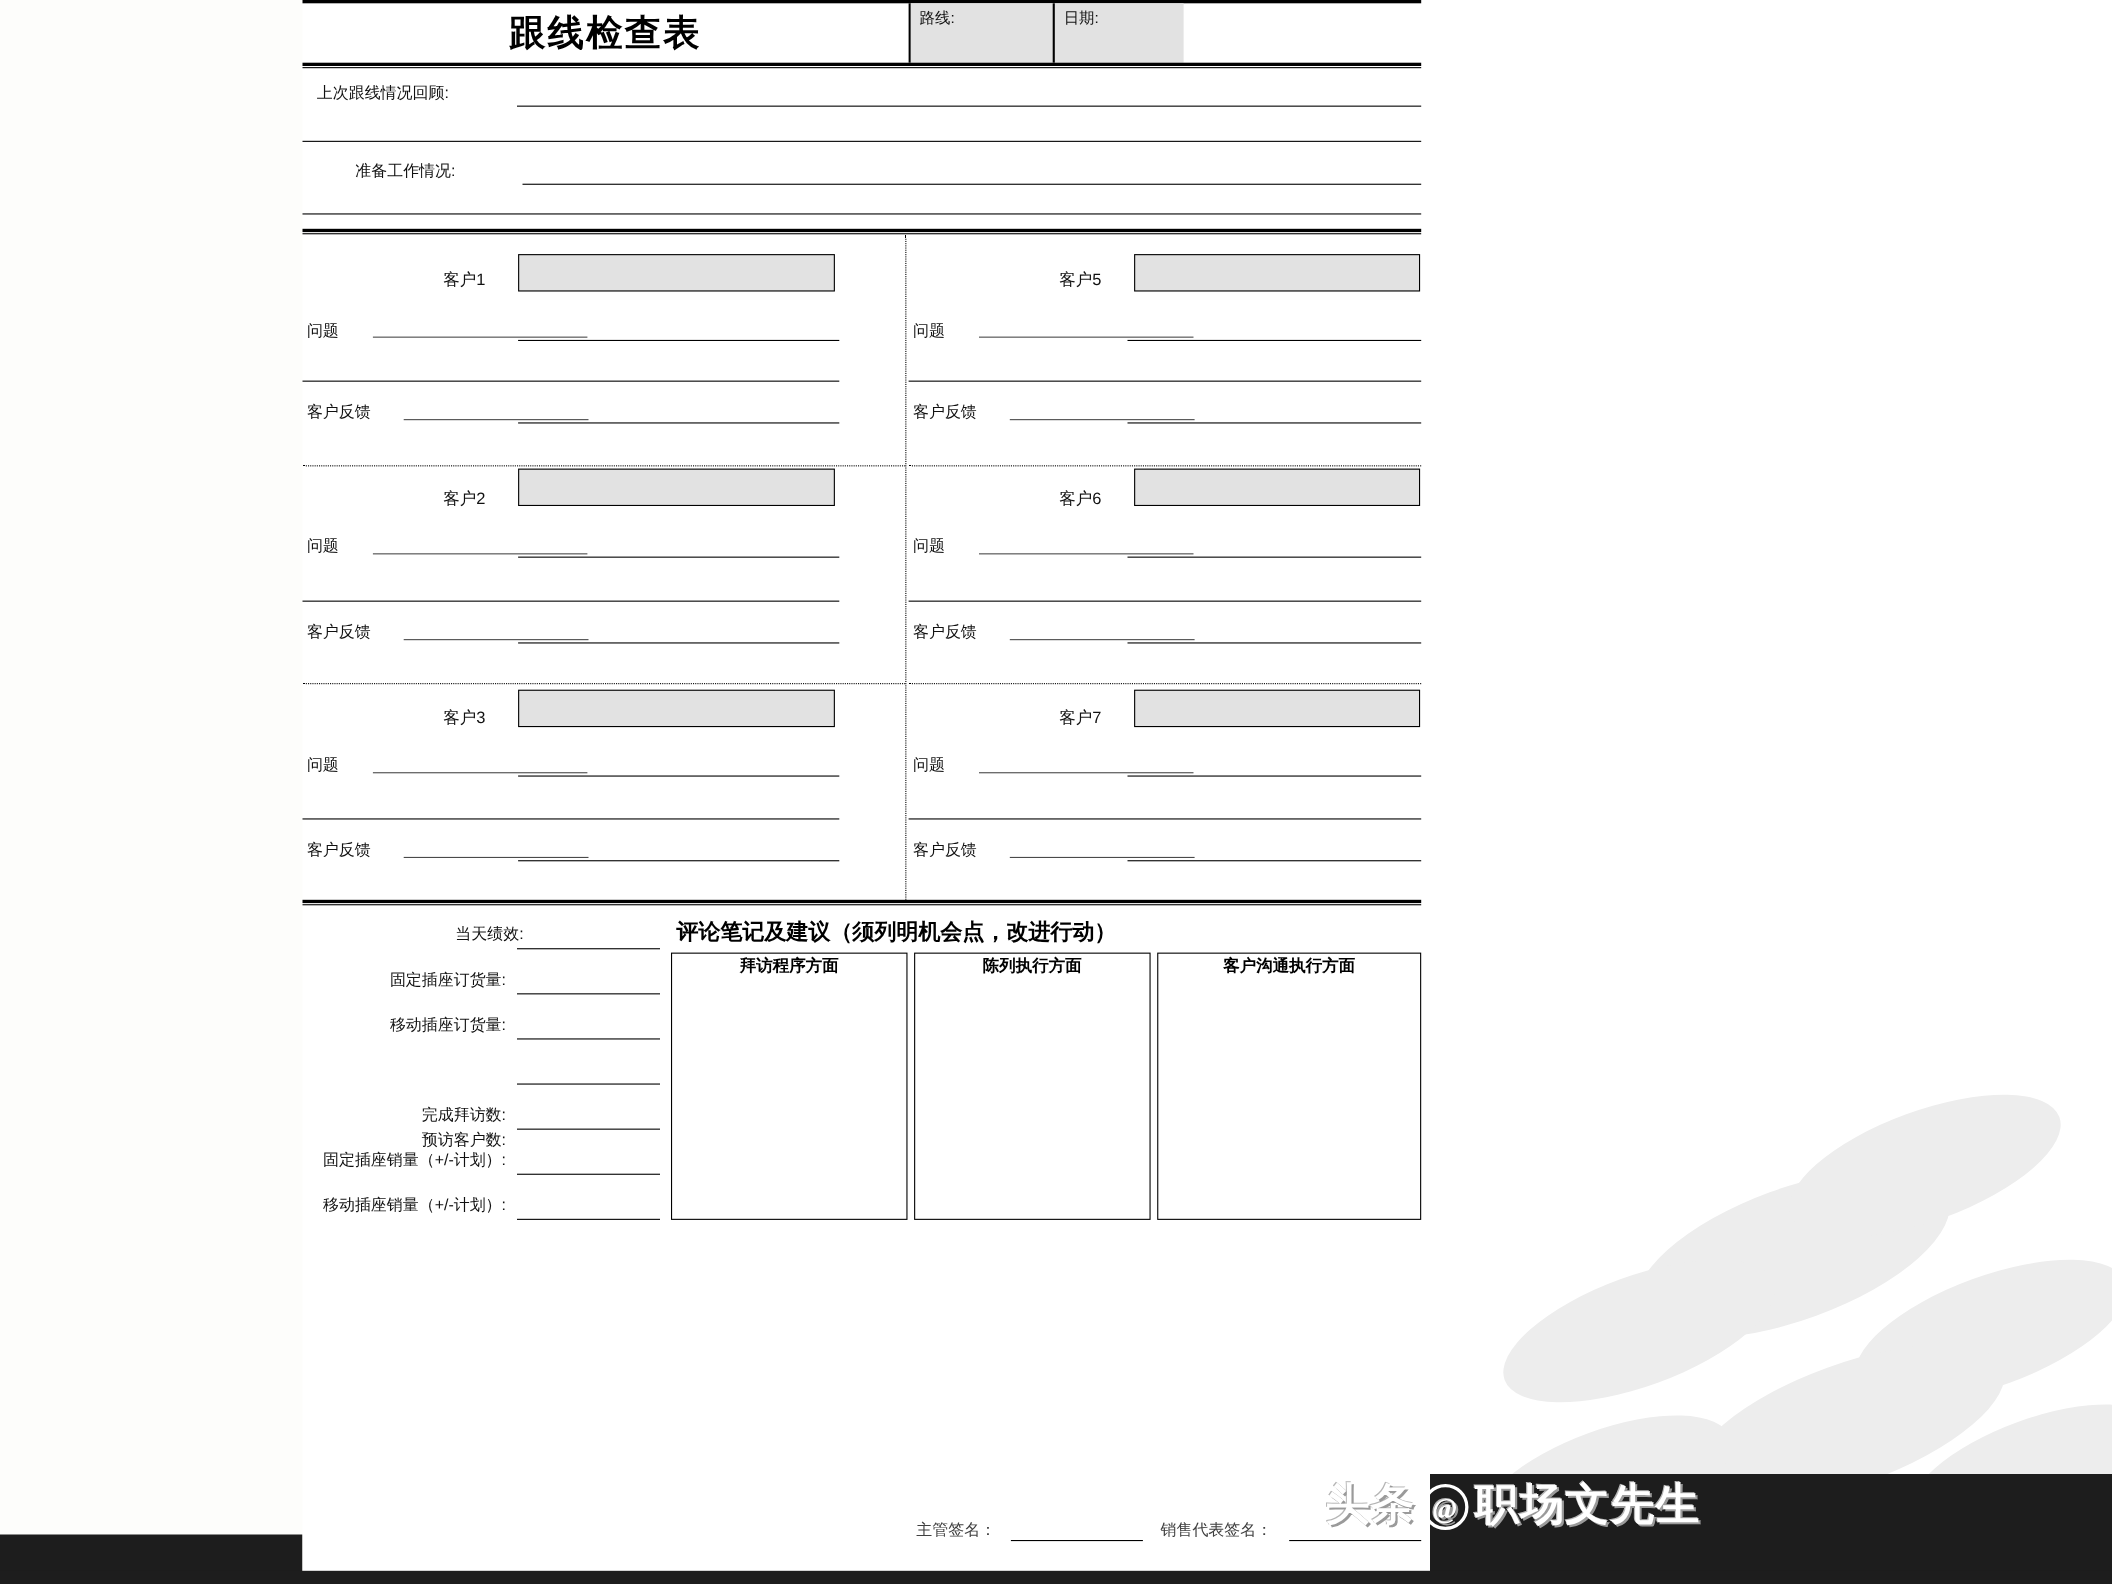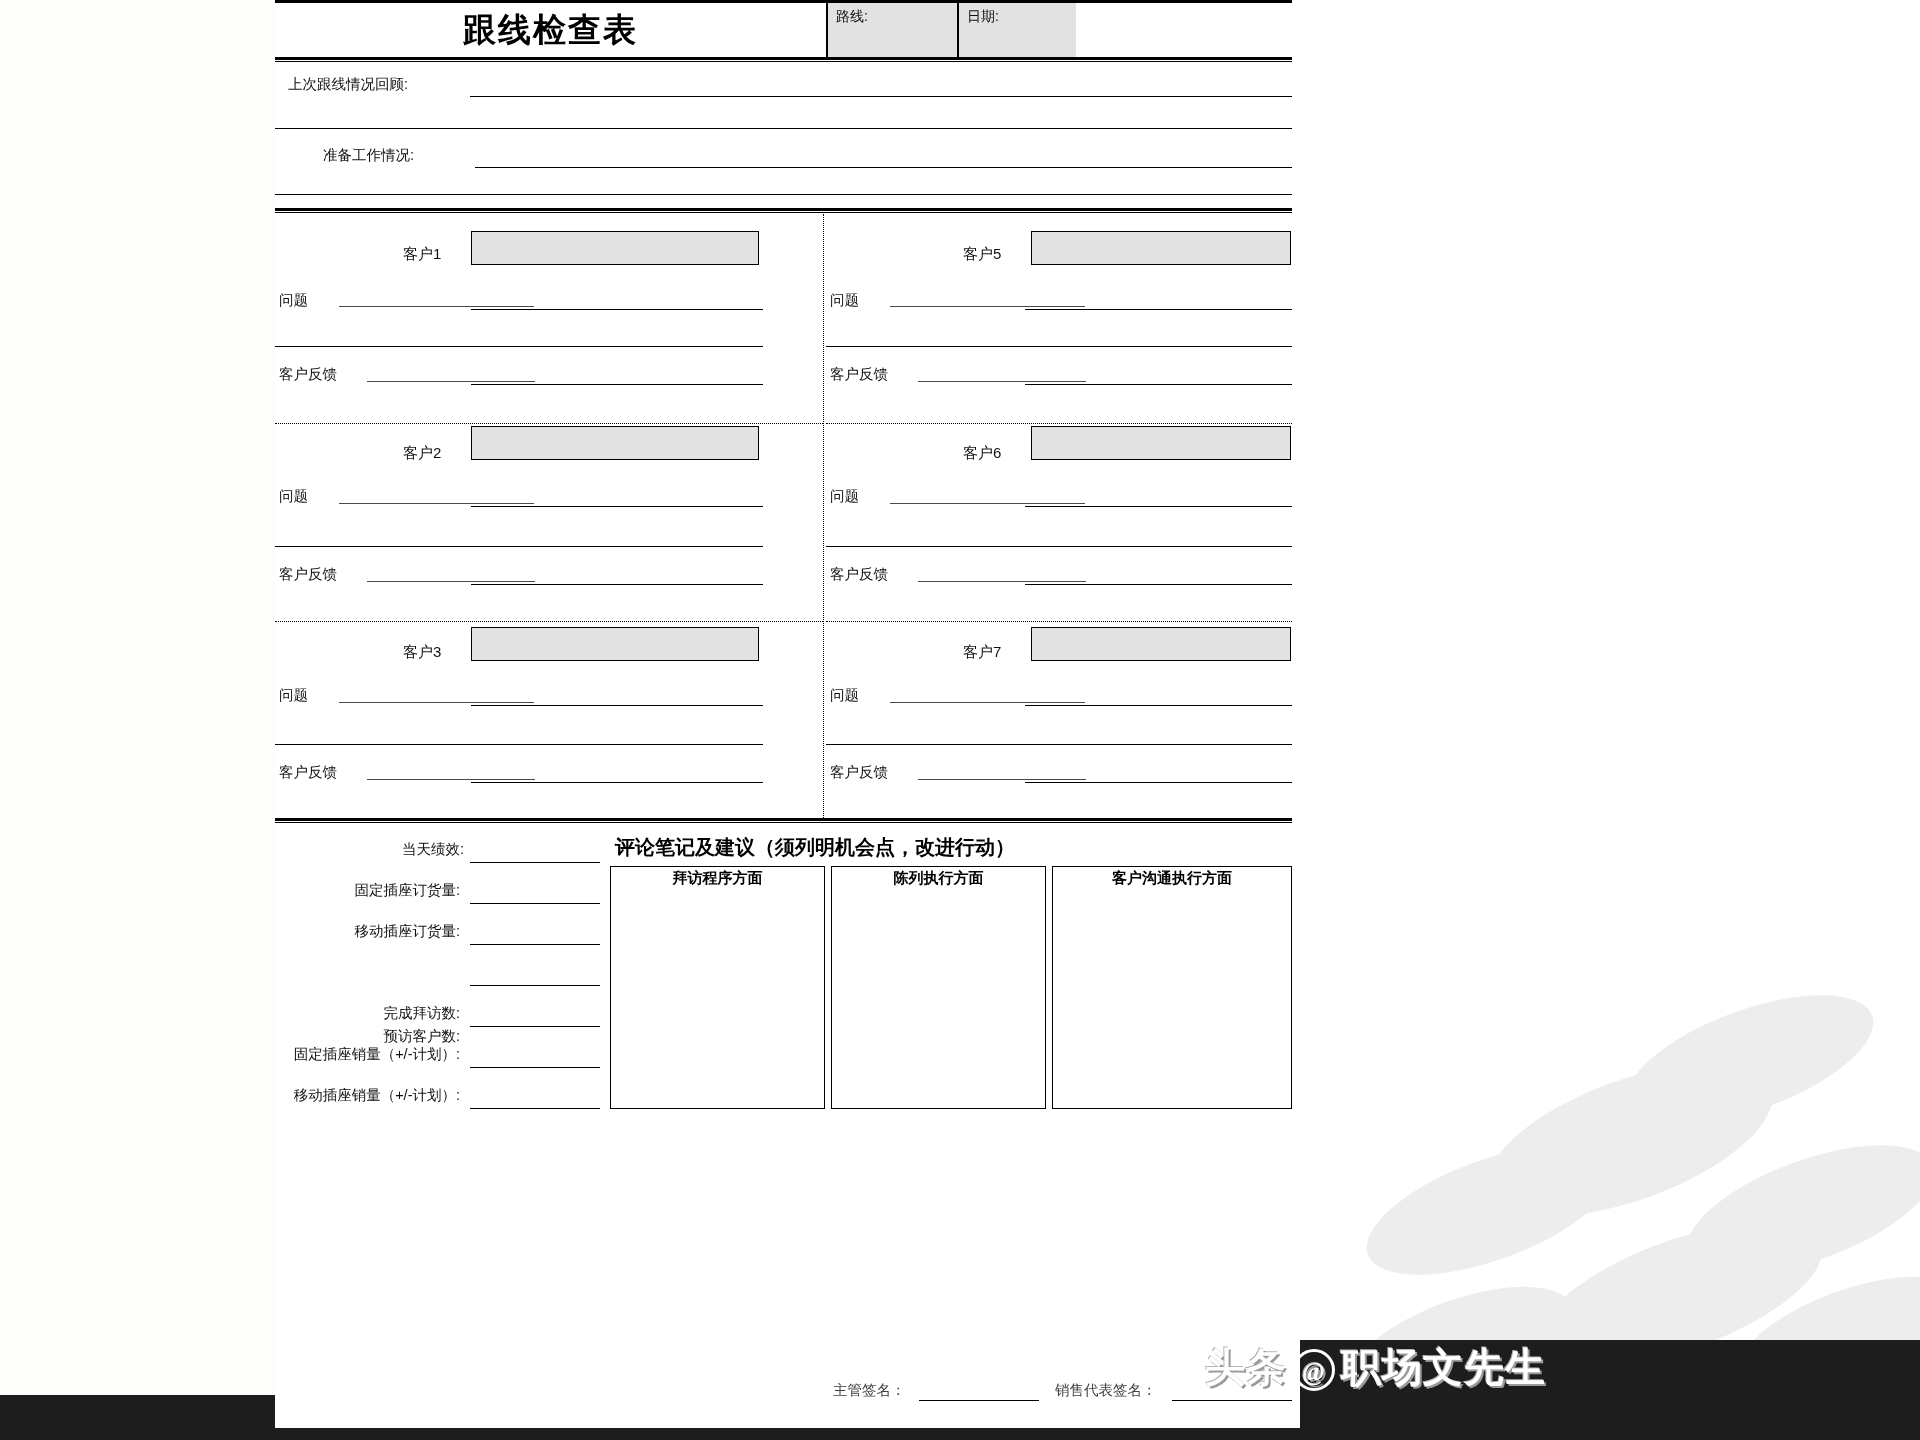--- a/index.html
+++ b/index.html
@@ -242,21 +242,21 @@
     <span class="lbl" style="left:555px; top:686px;">问题</span>
     <div class="uline grey" style="left:615px; top:702px; width:195px;"></div>
     <div class="uline" style="left:750px; top:705px; width:267px;"></div>
     <div class="uline thin" style="left:551px; top:744px; width:466px;"></div>
     <span class="lbl" style="left:555px; top:763px;">客户反馈</span>
     <div class="uline grey" style="left:643px; top:779px; width:168px;"></div>
     <div class="uline" style="left:750px; top:782px; width:267px;"></div>
 
     <div class="thickrule" style="left:0px; top:818px; width:1017px;"></div>
 
-    <span class="metric-lbl" style="left:4px; top:840px; width:185px;">当天绩效:</span>
+    <span class="metric-lbl" style="left:16px; top:840px; width:185px;">当天绩效:</span>
     <div class="uline" style="left:195px; top:862px; width:130px;"></div>
 
     <span class="metric-lbl" style="left:0px; top:881px; width:185px;">固定插座订货量:</span>
     <div class="uline" style="left:195px; top:903px; width:130px;"></div>
 
     <span class="metric-lbl" style="left:0px; top:922px; width:185px;">移动插座订货量:</span>
     <div class="uline" style="left:195px; top:944px; width:130px;"></div>
 
     <span class="metric-lbl" style="left:0px; top:1016px; width:185px;margin-top:11px;">预访客户数:</span>
     <div class="uline" style="left:195px; top:985px; width:130px;"></div>

